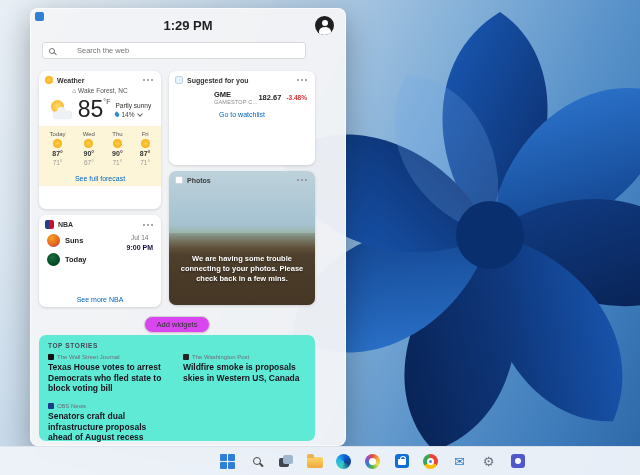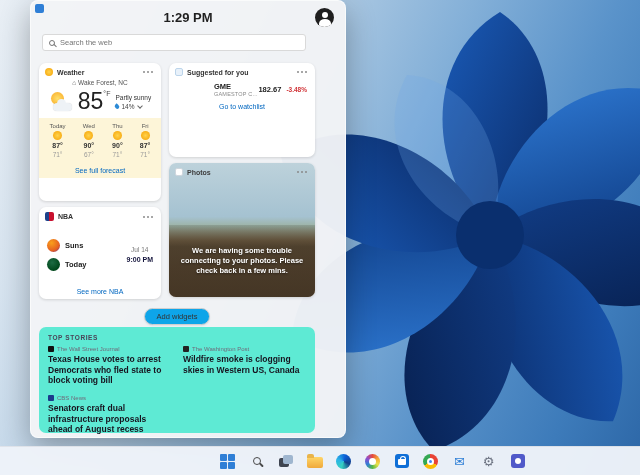--- a/index.html
+++ b/index.html
@@ -30,28 +30,28 @@
   .store::after { content:""; position:absolute; left:5px; top:2px; width:4px; height:3px; border:1px solid #fff; border-bottom:none; border-radius:3px 3px 0 0; }
   .chrome { width:15px; height:15px; border-radius:50%; background:conic-gradient(#e94335 0 33%,#fbbc05 33% 66%,#34a853 66% 100%); position:relative; }
   .chrome::after { content:""; position:absolute; inset:4px; background:#4285f4; border:2px solid #fff; border-radius:50%; }
   .glyph-ic { font-family:"DejaVu Sans",sans-serif; font-size:13px; line-height:1; }
   .mail-ic { color:#2f7fd6; }
   .gear-ic { color:#6b7280; }
   .teams { width:14px; height:14px; border-radius:3px; background:#5059c9; position:relative; }
   .teams::after { content:""; position:absolute; left:4px; top:4px; width:6px; height:6px; background:#fff; border-radius:50%; }
 
   
-  .panel { position:absolute; left:30px; top:0; width:316px; height:438px; background:rgba(243,244,246,.96); border:1px solid rgba(255,255,255,.65); border-radius:8px; box-shadow:0 10px 30px rgba(0,0,0,.30); }
+  .panel { position:absolute; left:30px; top:8px; width:316px; height:438px; background:rgba(243,244,246,.96); border:1px solid rgba(255,255,255,.65); border-radius:8px; box-shadow:0 10px 30px rgba(0,0,0,.30); }
   .panel-pin { position:absolute; left:4px; top:3px; width:9px; height:9px; background:#2f7fd6; border-radius:2px; }
   .clock { position:absolute; top:9px; left:0; right:0; text-align:center; font-size:13px; font-weight:600; color:#1f1f1f; }
   .avatar { position:absolute; right:11px; top:7px; width:19px; height:19px; border-radius:50%; background:#1f1f1f; overflow:hidden; }
   .avatar::before { content:""; position:absolute; left:6.5px; top:3.5px; width:6px; height:6px; background:#fff; border-radius:50%; }
   .avatar::after { content:""; position:absolute; left:3.5px; top:11px; width:12px; height:9px; background:#fff; border-radius:50% 50% 0 0; }
 
-  .search { position:absolute; left:11px; top:33px; width:264px; height:17px; background:#fff; border:1px solid #d9d9d9; border-radius:3px; display:flex; align-items:center; gap:5px; padding:0 6px; }
+  .search { position:absolute; left:11px; top:33px; width:264px; height:17px; background:#fff; border:1px solid #d9d9d9; border-radius:3px; display:flex; align-items:center; gap:22px; padding:0 6px; }
   .search input { border:none; outline:none; flex:1; font-size:7.5px; color:#444; background:transparent; font-family:inherit; }
   .mag-sm { width:6px; height:6px; border:1.2px solid #777; border-radius:50%; position:relative; flex:none; }
   .mag-sm::after { content:""; position:absolute; width:4px; height:1.2px; background:#777; right:-3px; bottom:-1.5px; transform:rotate(45deg); }
 
   .card { position:absolute; background:#fff; border-radius:7px; box-shadow:0 1px 3px rgba(0,0,0,.14); overflow:hidden; }
   .card-head { display:flex; align-items:center; gap:4px; padding:5px 6px 3px; }
   .card-title { font-size:7px; font-weight:700; color:#333; }
   .dots { margin-left:auto; display:flex; gap:2px; padding:2px; }
   .dots i { width:2px; height:2px; border-radius:50%; background:#8a8a8a; }
   .mini-ic { width:8px; height:8px; border-radius:2px; flex:none; }
@@ -96,34 +96,34 @@
   .p-card { left:138px; top:162px; width:146px; height:134px; background:linear-gradient(to bottom,#b9cfd9 0%,#a3c0cf 38%,#8fa98f 46%,#a8induced 0%); }
   .p-img { position:absolute; inset:0; background:linear-gradient(to bottom,#bdd2db 0%,#a5c2d1 40%,#9db3a6 47%,#97805d 58%,#8a6f4e 78%,#7c6244 100%); }
   .p-head { position:relative; z-index:2; }
   .p-card .card-title { color:#3c3c3c; }
   .p-overlay { position:absolute; z-index:2; left:0; right:0; bottom:0; top:46%; background:linear-gradient(rgba(40,32,22,.15),rgba(35,27,18,.62) 30%); display:flex; align-items:center; justify-content:center; padding:6px 10px; }
   .p-msg { color:#fff; font-size:7.5px; font-weight:700; text-align:center; line-height:1.35; text-shadow:0 1px 2px rgba(0,0,0,.5); }
 
   
   .n-card { left:8px; top:206px; width:122px; height:92px; display:flex; flex-direction:column; }
   .nba-logo { width:9px; height:9px; border-radius:2px; background:linear-gradient(90deg,#1d428a 50%,#c8102e 50%); }
-  .n-body { flex:1; display:flex; align-items:center; padding:2px 8px; }
+  .n-body { flex:1; display:flex; align-items:flex-start; padding:2px 8px; }
   .n-teams { display:flex; flex-direction:column; gap:6px; }
   .n-team { display:flex; align-items:center; gap:5px; }
   .team-logo { width:13px; height:13px; border-radius:50%; flex:none; }
   .logo-suns { background:radial-gradient(circle at 35% 30%,#f9a01b,#e56020 62%,#5f259f); }
   .logo-bucks { background:radial-gradient(circle at 40% 35%,#1d6b43,#00471b 70%); }
   .team-name { font-size:7.5px; font-weight:600; color:#222; }
   .n-when { margin-left:auto; display:flex; flex-direction:column; align-items:center; gap:3px; }
   .n-date { font-size:6.5px; color:#777; }
   .n-time { font-size:7px; font-weight:700; color:#14143c; }
 
   
   .add-btn { position:absolute; left:8px; top:304px; width:276px; text-align:center; }
-  .add-btn button { font-family:inherit; font-size:7.5px; color:#333; background:#0ea5e9; border:1px solid #cfcfcf; border-radius:10px; padding:3px 12px; cursor:pointer; box-shadow:0 1px 2px rgba(0,0,0,.08); }
+  .add-btn button { font-family:inherit; font-size:7.5px; color:#333; background:#d946ef; border:1px solid #cfcfcf; border-radius:10px; padding:3px 12px; cursor:pointer; box-shadow:0 1px 2px rgba(0,0,0,.08); }
 
   
   .stories { position:absolute; left:8px; top:326px; width:276px; height:106px; background:#5eead4; border-radius:7px; padding:7px 9px; }
   .stories-label { font-size:6.5px; font-weight:700; letter-spacing:.6px; color:#4a4458; margin-bottom:5px; }
   .stories-grid { display:grid; grid-template-columns:1fr 1fr; gap:9px 12px; }
   .article { cursor:pointer; }
   .src-row { display:flex; align-items:center; gap:3px; margin-bottom:2px; }
   .favicon { width:6px; height:6px; border-radius:1px; flex:none; }
   .fav-wsj { background:#111; } .fav-wapo { background:#222; } .fav-cbs { background:#1b3a8c; } .fav-afp { background:#ff7a00; }
   .src-name { font-size:6px; color:#6f6a7a; }
@@ -310,21 +310,21 @@
             <span class="favicon fav-wsj"></span>
             <span class="src-name">The Wall Street Journal</span>
           </div>
           <div class="headline">Texas House votes to arrest Democrats who fled state to block voting bill</div>
         </div>
         <div class="article">
           <div class="src-row">
             <span class="favicon fav-wapo"></span>
             <span class="src-name">The Washington Post</span>
           </div>
-          <div class="headline">Wildfire smoke is clogging skies in Western US, Canada</div>
+          <div class="headline">Wildfire smoke is proposals skies in Western US, Canada</div>
         </div>
         <div class="article">
           <div class="src-row">
             <span class="favicon fav-cbs"></span>
             <span class="src-name">CBS News</span>
           </div>
           <div class="headline">Senators craft dual infrastructure proposals ahead of August recess</div>
         </div>
       </div>
     </div>

